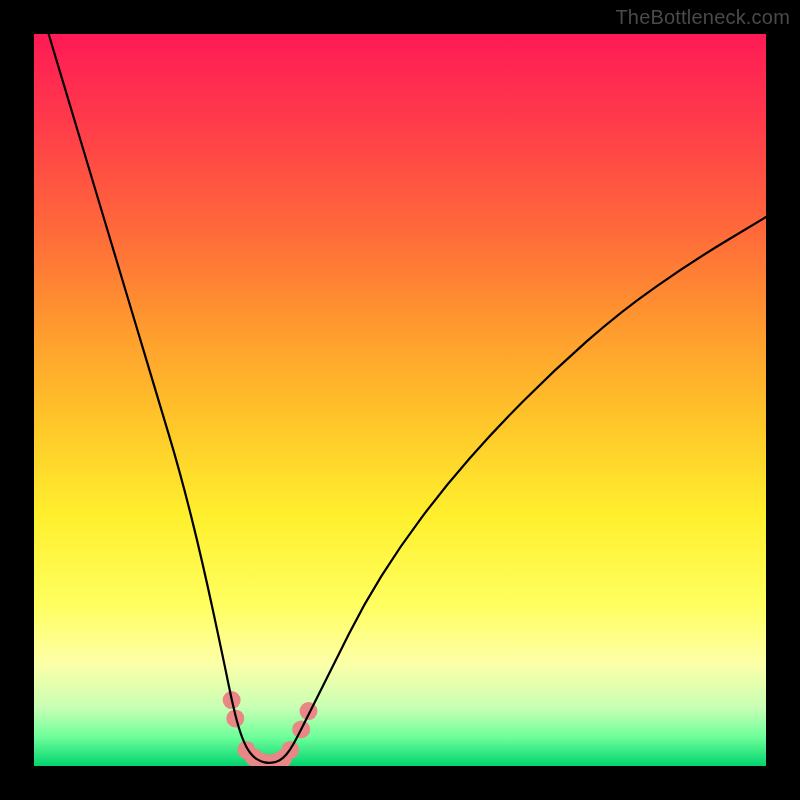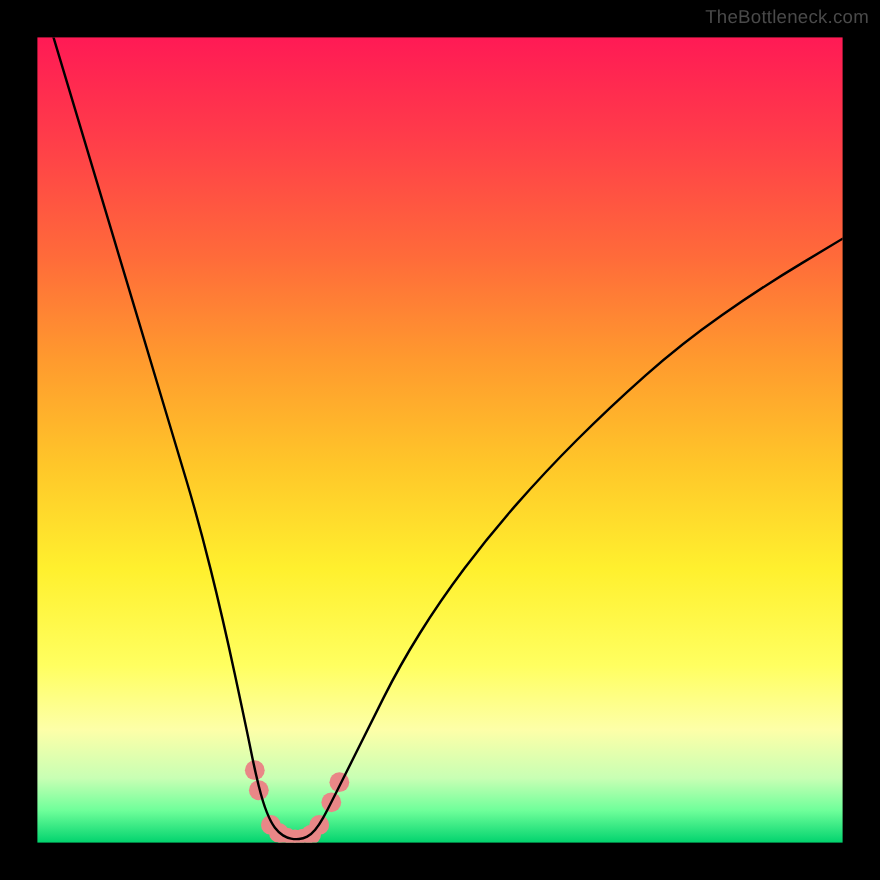--- a/index.html
+++ b/index.html
@@ -40,21 +40,21 @@
   .curve-svg {
     position: absolute;
     top: 0; left: 0;
     width: 732px; height: 732px;
   }
   .watermark {
     position: absolute;
     top: 6px;
     right: 10px;
     color: #4a4a4a;
-    font-size: 17px;
+    font-size: 20px;
     font-weight: 500;
     letter-spacing: 0.2px;
   }
   .marker {
     stroke: none;
   }
 </style>
 </head>
 <body>
 

